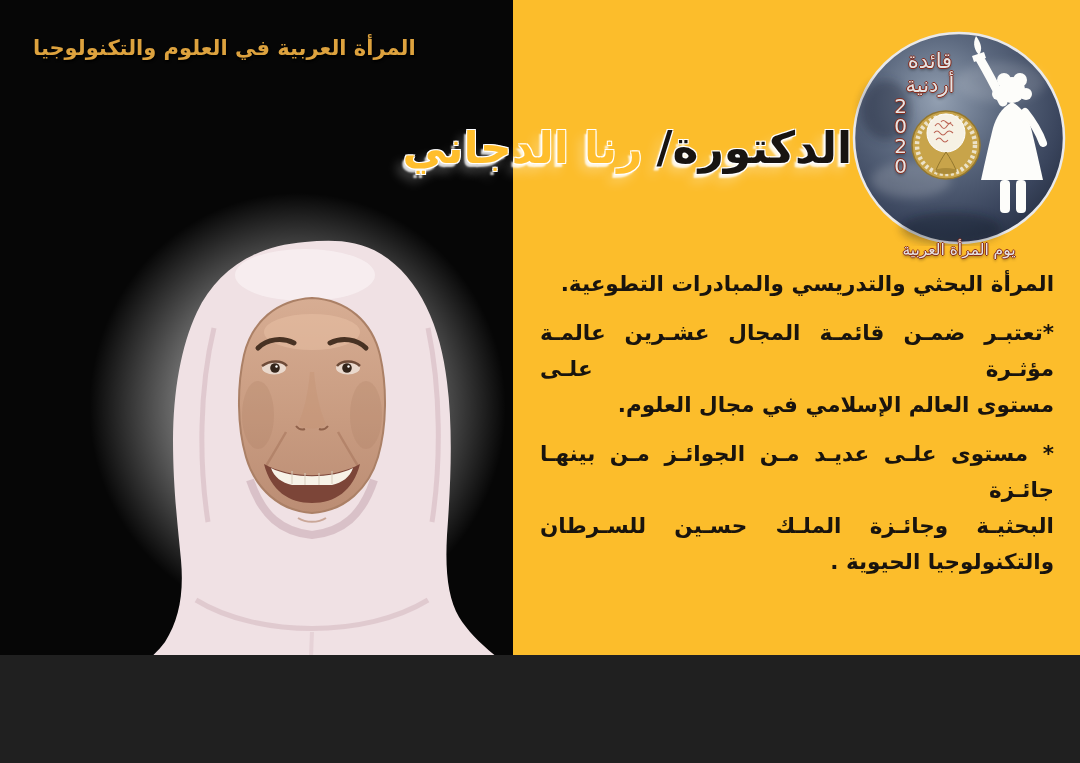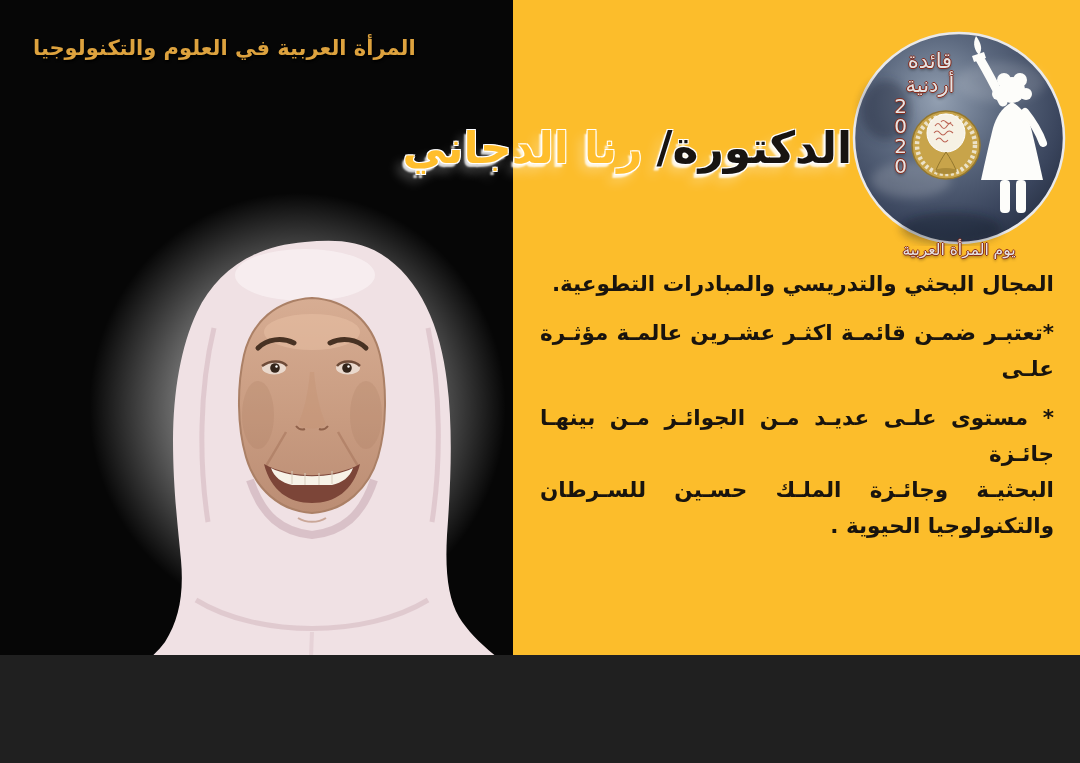--- a/index.html
+++ b/index.html
@@ -147,24 +147,25 @@
       </g>
     </svg>
     <div class="badge-text badge-top1">قائدة</div>
     <div class="badge-text badge-top2">أردنية</div>
     <div class="badge-text badge-year">2020</div>
     <div class="badge-text badge-bottom">يوم المرأة العربية</div>
   </div>
 
   <div class="bio">
       <div class="bio-item">
-        <div class="bio-line is-last">المجال البحثي والتدريسي والمبادرات التطوعية.</div>
+        <div class="bio-line is-last">المرأة البحثي والتدريسي والمبادرات التطوعية.</div>
       </div>
       <div class="bio-item">
-        <div class="bio-line">*تعتبـر ضمـن قائمـة اكثـر عشـرين عالمـة مؤثـرة علـى</div>
+        <div class="bio-line">*تعتبـر ضمـن قائمـة المجال عشـرين عالمـة مؤثـرة علـى</div>
+        <div class="bio-line is-last">مستوى العالم الإسلامي في مجال العلوم.</div>
       </div>
       <div class="bio-item">
         <div class="bio-line">* مستوى علـى عديـد مـن الجوائـز مـن بينهـا جائـزة</div>
         <div class="bio-line">البحثيـة وجائـزة الملـك حسـين للسـرطان</div>
         <div class="bio-line is-last">والتكنولوجيا الحيوية .</div>
       </div>
     </div>
 
 </div>
 

